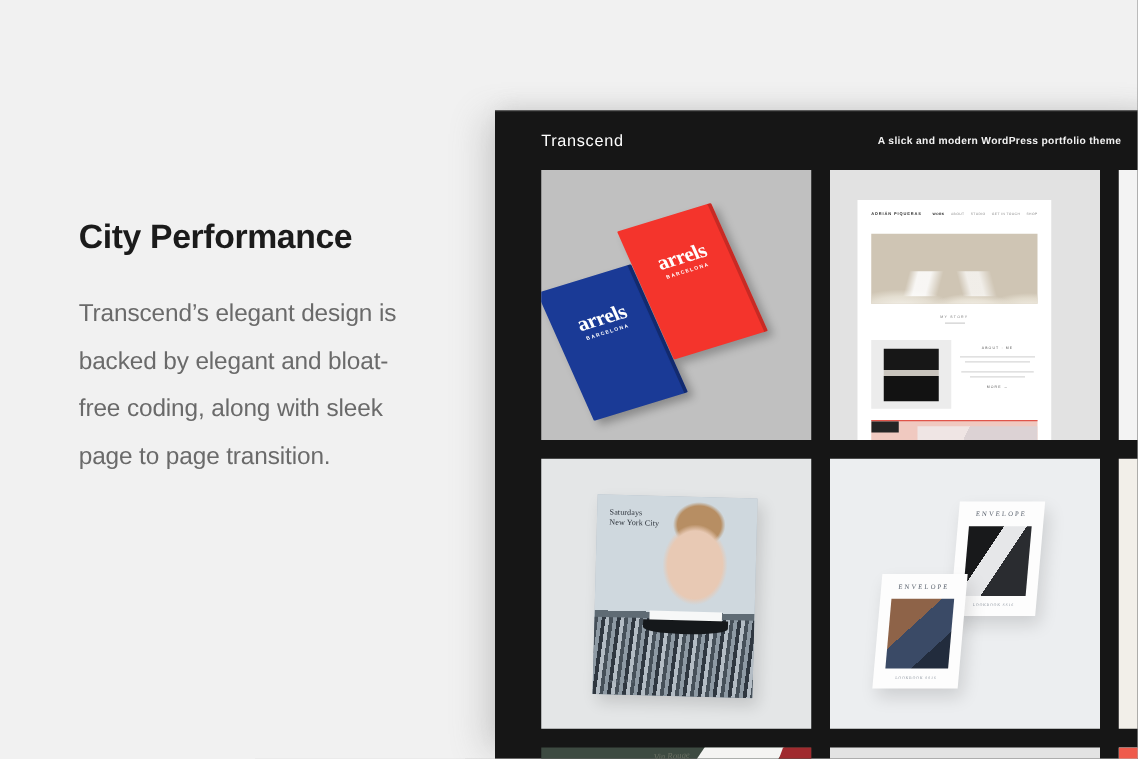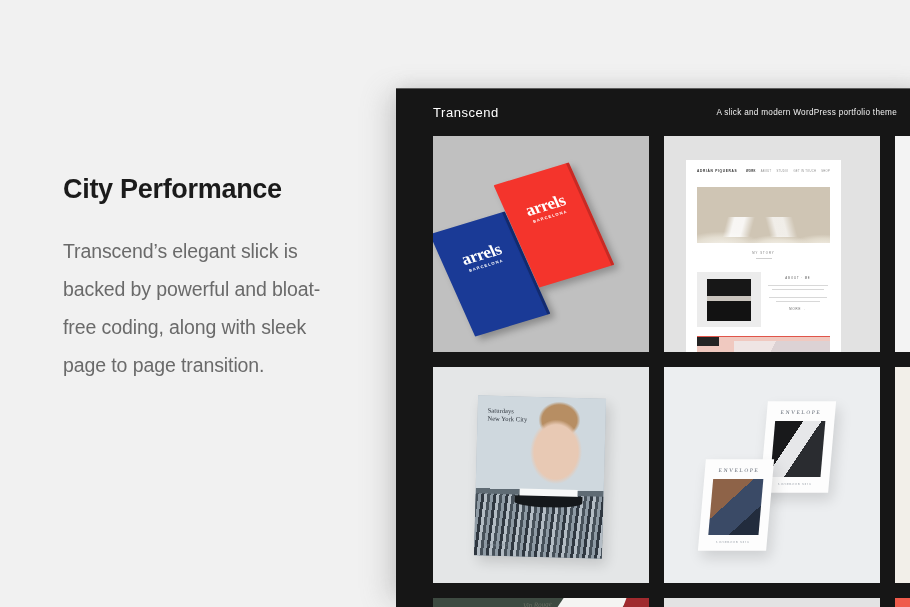--- a/index.html
+++ b/index.html
@@ -79,21 +79,21 @@
   }
   #brand {
     color: #ffffff;
     font-size: 13px;
     letter-spacing: 0.55px;
     font-weight: 400;
   }
   #tagline {
     color: #f2f2f2;
     font-size: 8.2px;
-    font-weight: normal;
+    font-weight: bold;
     letter-spacing: 0.28px;
   }
 
   #grid {
     position: absolute;
     left: 37px;
     top: 48px;
     width: 501px;
     display: grid;
     grid-template-columns: 216px 216px 216px;
@@ -438,21 +438,21 @@
     width: 216px; height: 90px;
     background: #ef5b4c;
   }
 </style>
 </head>
 <body>
 
 <section id="promo">
   <div id="promo-inner">
     <h1 id="promo-title">City Performance</h1>
-    <p id="promo-body">Transcend’s elegant slick is backed by powerful and bloat-free coding, along with sleek page to page transition.</p>
+    <p id="promo-body">Transcend’s elegant design is backed by elegant and bloat-free coding, along with sleek page to page transition.</p>
   </div>
 </section>
 
 <section id="panel">
   <div id="panel-topline"></div>
 
   <header id="panel-header">
     <span id="brand">Transcend</span>
     <span id="tagline">A slick and modern WordPress portfolio theme</span>
   </header>

